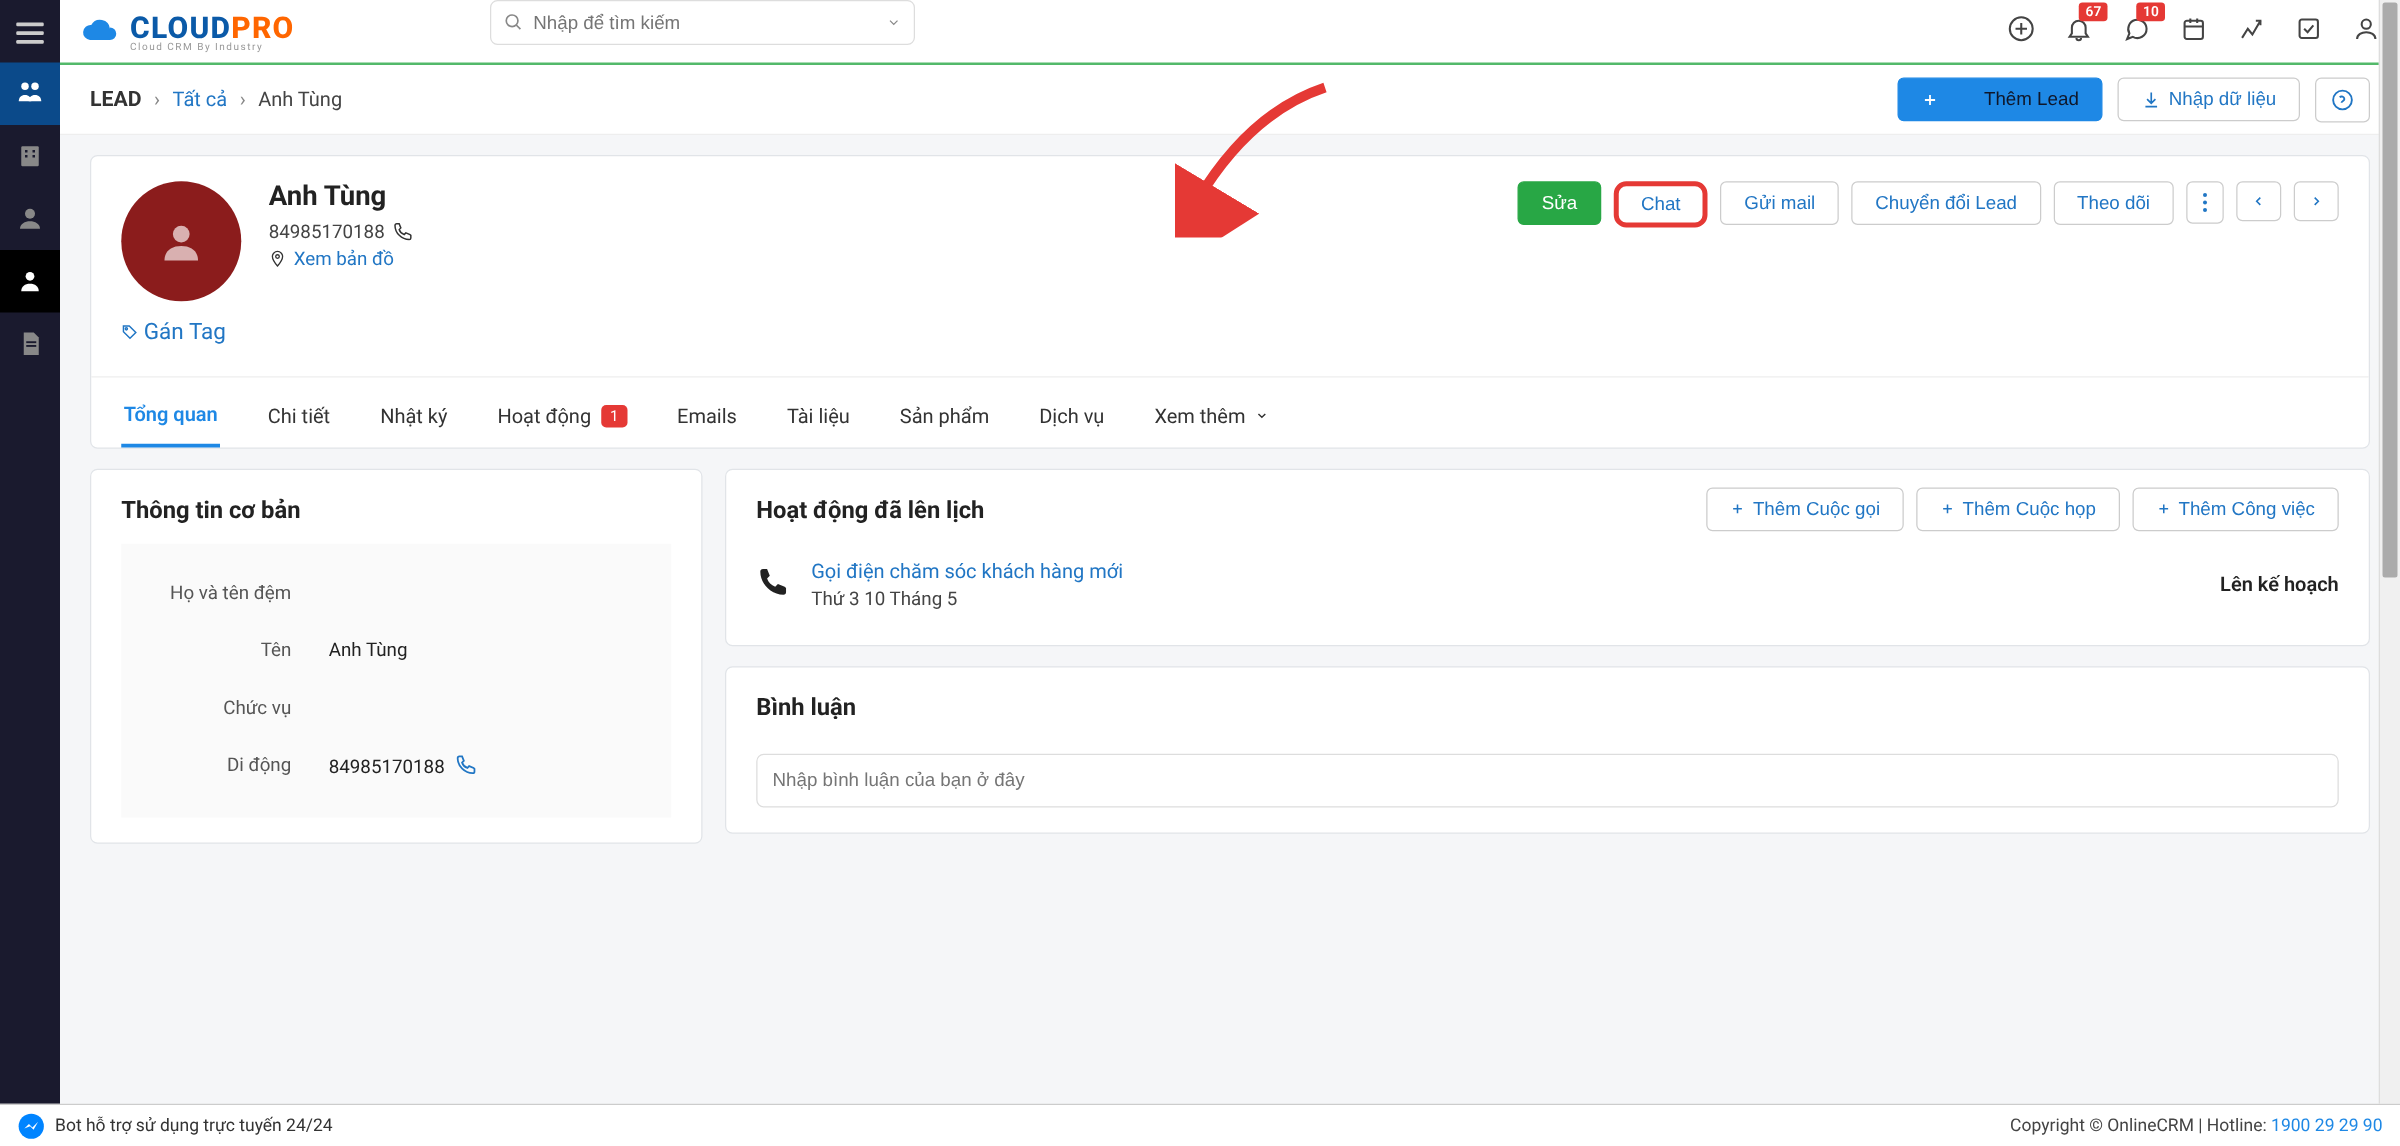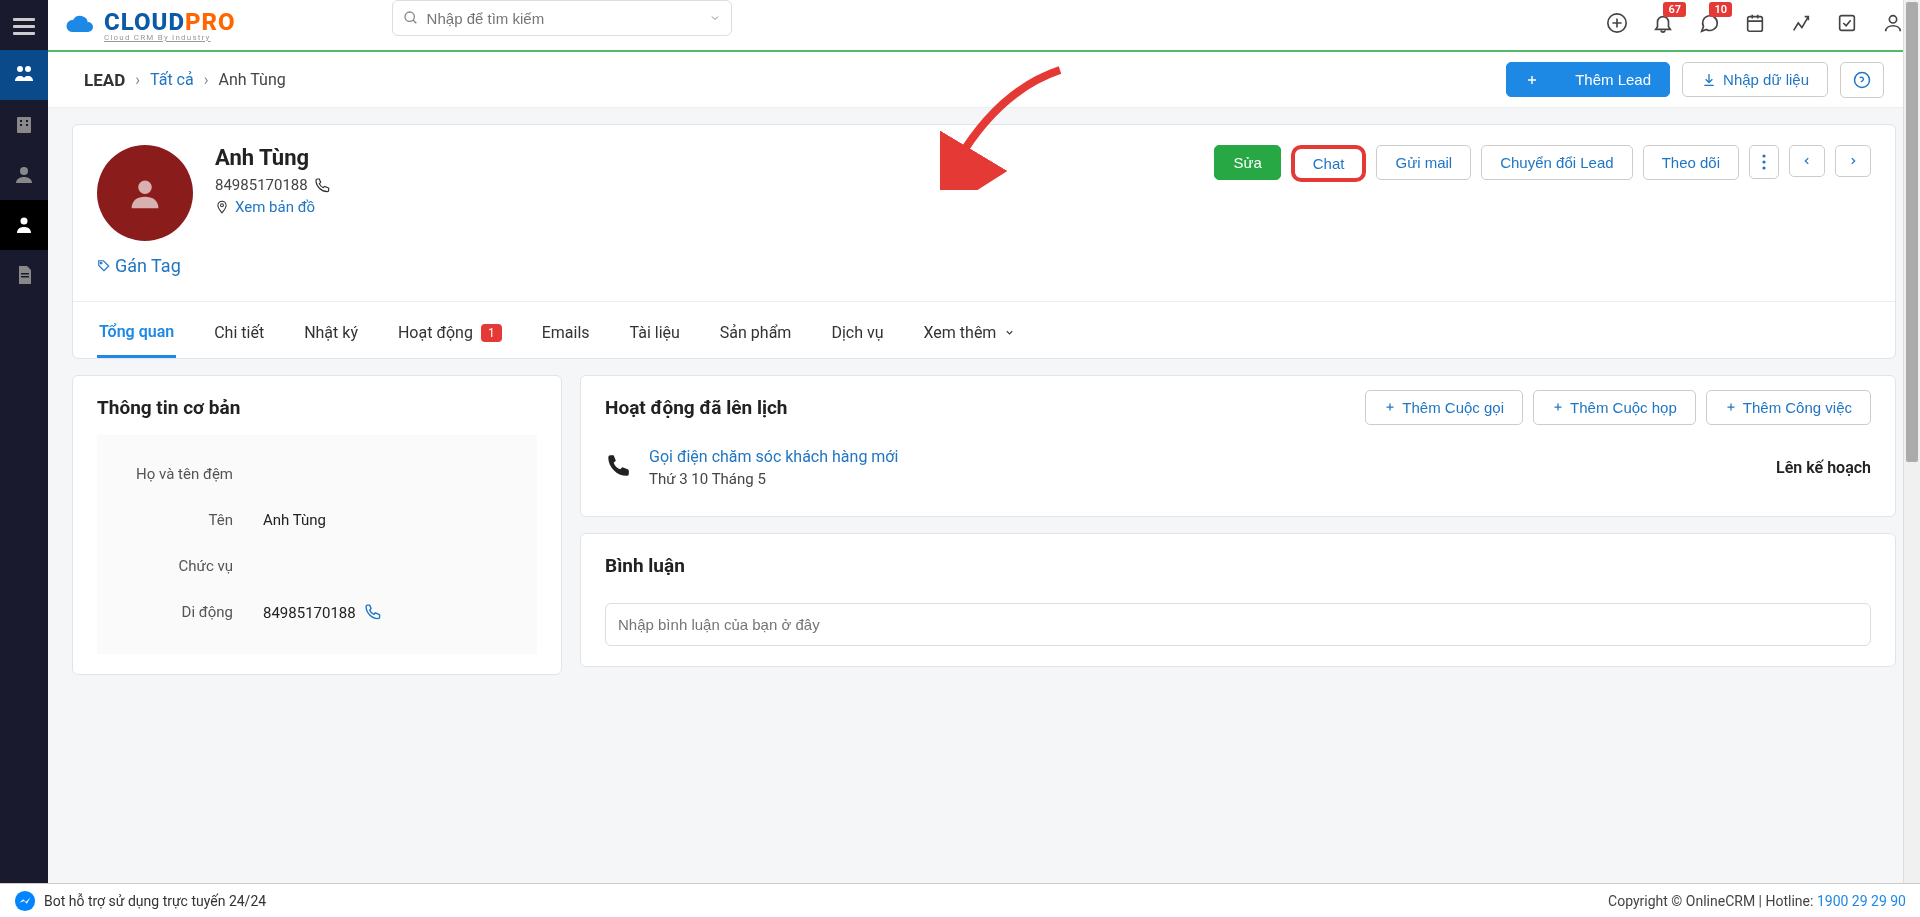--- a/index.html
+++ b/index.html
@@ -15,37 +15,37 @@
     .sidebar-item.dark-active { background: #000; color: #fff; }
     .sidebar-item svg { width: 24px; height: 24px; }
     
     .main { flex: 1; display: flex; flex-direction: column; background: #fff; overflow: hidden; }
     
     .topbar { height: 52px; border-bottom: 2px solid #28a745cc; display: flex; padding: 0 16px; background: #fff; gap: 16px; }
     .logo { display: flex; align-items: center; gap: 8px; }
     .logo-text { font-size: 24px; font-weight: 800; letter-spacing: 1px; }
     .logo-text .c1 { color: #0b5aa8; }
     .logo-text .c2 { color: #ff6600; }
-    .logo-sub { font-size: 8px; color: #999; letter-spacing: 1.2px; margin-top: -3px; display:block;text-decoration:underline; }
+    .logo-sub { font-size: 8px; color: #999; letter-spacing: 1.2px; margin-top: -3px; display:block; }
     .searchbar { margin-left: 140px; width: 340px; height: 36px; border: 1px solid #ddd; border-radius: 6px; display: flex; align-items: center; padding: 0 10px; color: #888; gap: 8px; }
     .searchbar input { border: none; outline: none; flex: 1; font-size: 15px; background: transparent; }
     .searchbar .chev { margin-left: auto; }
     .topbar-right { margin-left: auto; display: flex; align-items: center; gap: 24px; }
     .topbar-icon { position: relative; cursor: pointer; color: #444; }
     .topbar-icon svg { width: 22px; height: 22px; }
     .badge { position: absolute; top: -10px; right: -12px; background: #e53935; color: #fff; font-size: 11px; padding: 1px 5px; border-radius: 3px; font-weight: 600; }
     
-    .subheader { height: 56px; display: flex; align-items: center; padding: 0 36px; gap: 12px; border-bottom: 1px solid #eee; }
+    .subheader { height: 56px; display: flex; align-items: center; padding: 0 24px; gap: 12px; border-bottom: 1px solid #eee; }
     .breadcrumb { display: flex; align-items: center; gap: 10px; font-size: 16px; }
     .breadcrumb .lead { font-weight: 700; font-size: 17px; color: #333; }
     .breadcrumb .sep { color: #888; }
     .breadcrumb a { color: #2176c4; text-decoration: none; }
     .subheader-actions { margin-left: auto; display: flex; gap: 12px; align-items: center; }
     .btn { padding: 8px 18px; border-radius: 5px; font-size: 15px; cursor: pointer; border: 1px solid #ccc; background: #fff; color: #2176c4; display: inline-flex; align-items: center; gap: 6px; }
-    .btn-primary { background: #1e88e5; color: #ffffff; border-color: #1e88e5; gap: 36px; }
+    .btn-primary { background: #1e88e5; color: #0f172a; border-color: #1e88e5; gap: 36px; }
     .btn-icon-only { padding: 8px 12px; }
     
     .content { flex: 1; padding: 16px 24px; overflow-y: auto; background: #f5f6f8; }
     
     .card { background: #fff; border: 1px solid #e1e4e8; border-radius: 6px; padding: 20px 24px; margin-bottom: 16px; }
     
     .lead-header { display: flex; gap: 22px; }
     .avatar { width: 96px; height: 96px; border-radius: 50%; background: #8b1c1c; display: flex; align-items: center; justify-content: center; flex-shrink: 0; }
     .avatar svg { width: 46px; height: 46px; color: #d9b0b0; }
     .lead-info h2 { font-size: 22px; font-weight: 700; margin-bottom: 6px; color: #222; }

